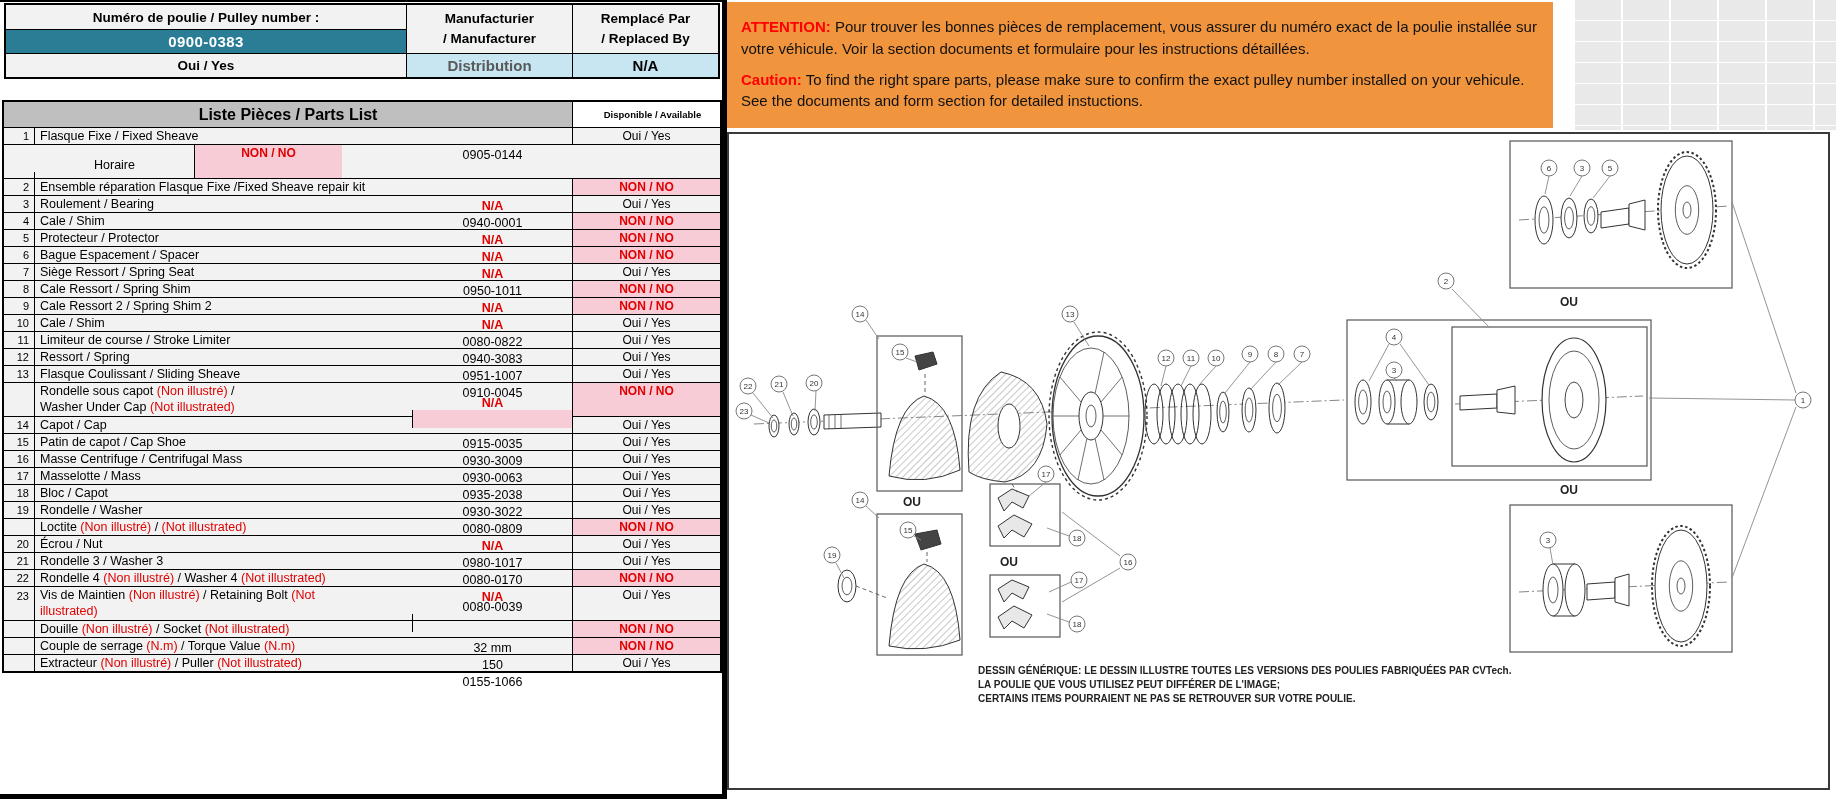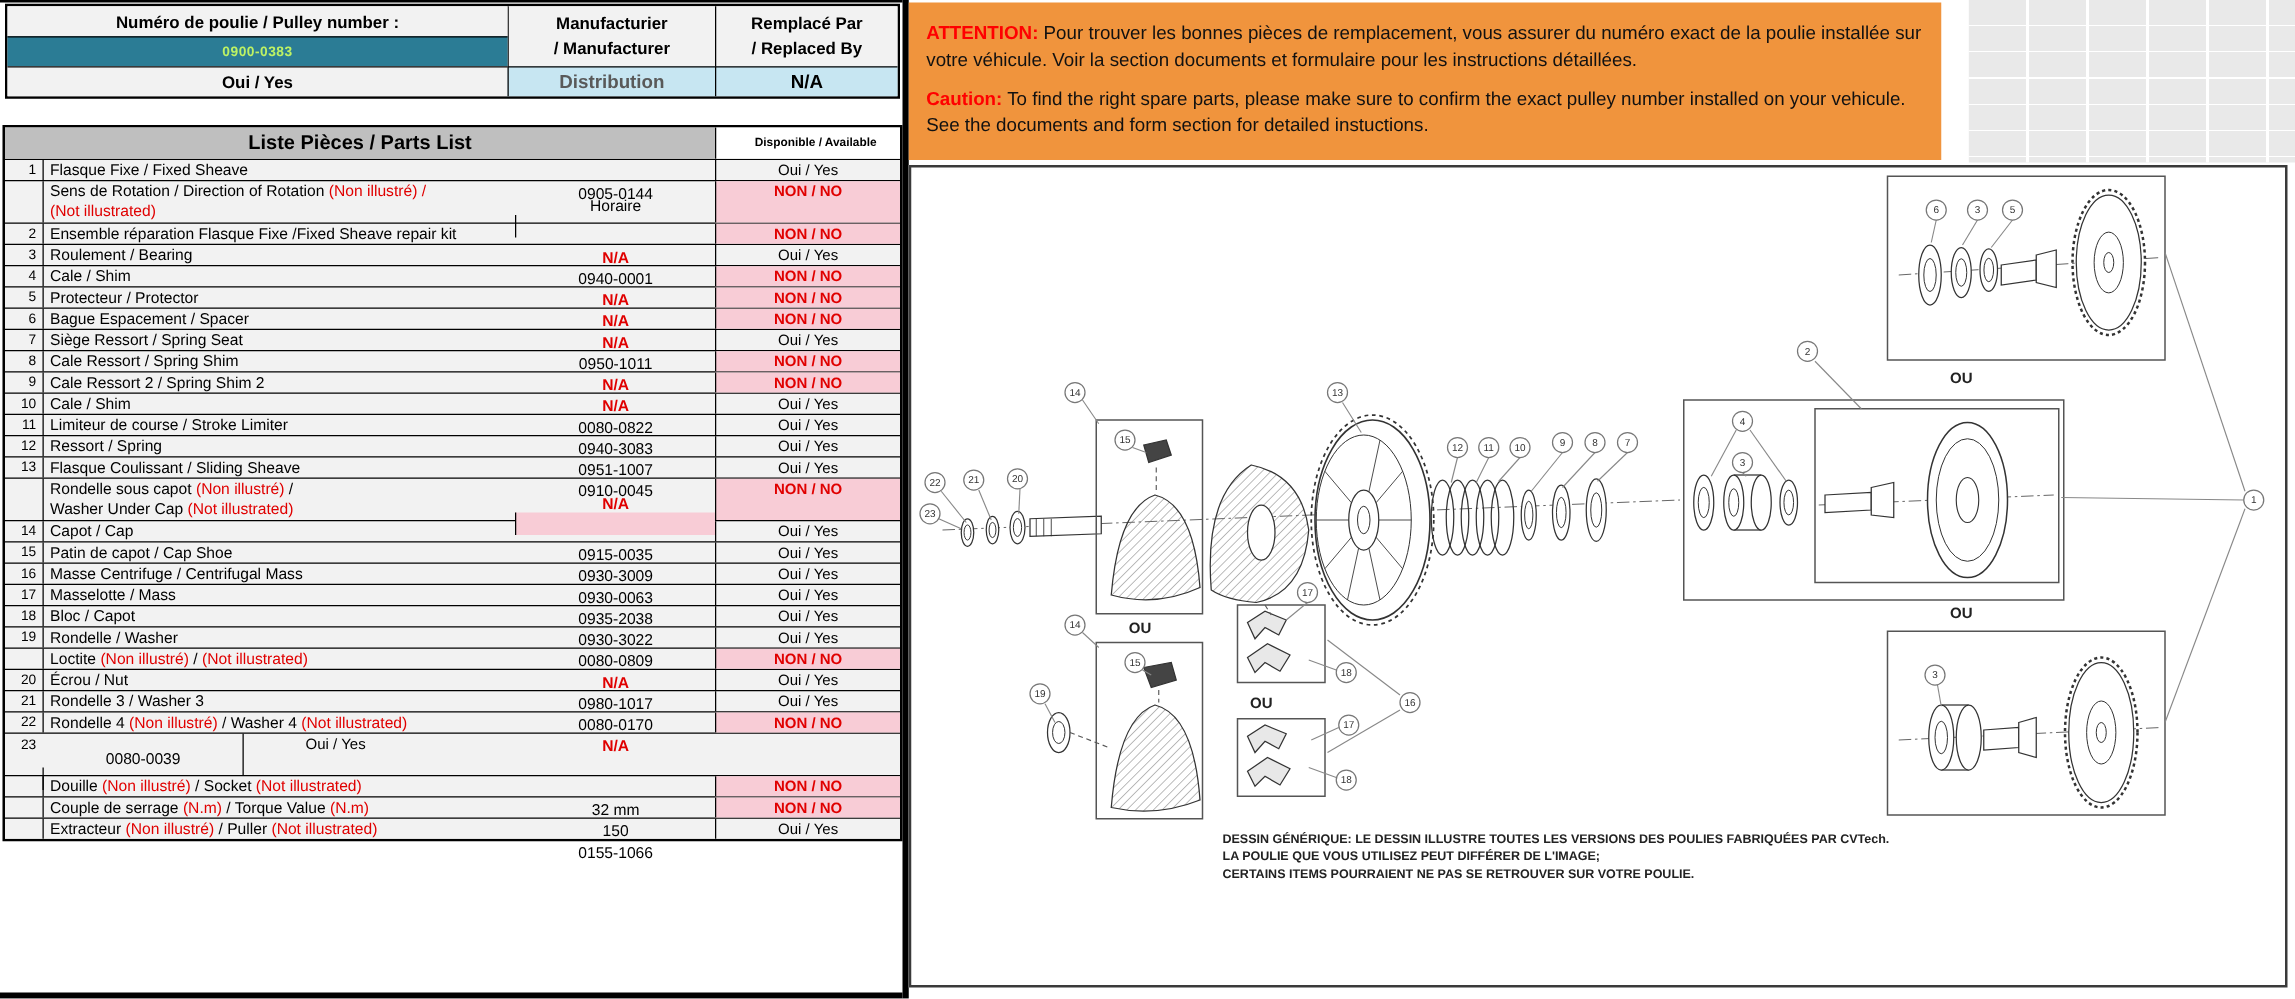--- a/index.html
+++ b/index.html
@@ -6,21 +6,21 @@
   .sheet{position:relative;width:1836px;height:799px;background:#ffffff;
          font-family:"Liberation Sans",sans-serif;overflow:hidden;color:#000;}
   *{box-sizing:border-box;}
 
   
   .tstrip{position:absolute;left:0;top:0;width:722px;height:2px;background:#000;}
   .htab{position:absolute;left:4px;top:3px;width:716px;height:76px;border:2px solid #000;
         display:grid;grid-template-columns:400px 166px 146px;grid-template-rows:24px 24px 24px;background:#F2F2F2;}
   .hcell{display:flex;align-items:center;justify-content:center;font-weight:bold;font-size:13.5px;background:#F2F2F2;}
   .bL{border-left:1px solid #000;} .bT{border-top:1px solid #000;}
-  .h-num{background:#2B7C95;color:#bef264;font-size:11px;letter-spacing:.4px;}
+  .h-num{background:#2B7C95;color:#ffffff;font-size:15px;letter-spacing:.4px;}
   .h-2row{grid-row:span 2;flex-direction:column;line-height:1.5;}
   .h-val{background:#C7E6F2;font-size:15px;}
   .h-manv{color:#595959;}
 
   
   .ptab{position:absolute;left:2px;top:100px;width:720px;border:2px solid #000;background:#F2F2F2;}
   .ptitle{display:flex;height:25px;}
   .ptitle .t1{width:568px;background:#BFBFBF;font-weight:bold;font-size:16px;
               display:flex;align-items:center;justify-content:center;}
   .ptitle .t2{flex:1;background:#fff;border-left:1px solid #000;font-weight:bold;font-size:9.5px;
@@ -86,21 +86,20 @@
           <div class="c-desc"><span>Flasque Fixe / Fixed Sheave</span></div>
           <div class="c-part">
             <span>0905-0144</span>
           </div>
           <div class="c-avail">
             <span>Oui / Yes</span>
           </div>
         </div>
         <div class="prow tall">
           <div class="c-num"></div>
-          <div class="c-desc"><span>Sens de Rotation / Direction of Rotation </span><span class="redtx">(Non illustré) /</span><br><span class="redtx">(Not illustrated)</span></div>
           <div class="c-part">
             <span>Horaire</span>
           </div>
           <div class="c-avail pink">
             <span class="redbold">NON / NO</span>
           </div>
         </div>
         <div class="prow">
           <div class="c-num">2</div>
           <div class="c-desc"><span>Ensemble réparation Flasque Fixe /Fixed Sheave repair kit</span></div>
@@ -326,20 +325,21 @@
           <div class="c-desc"><span>Rondelle 4 </span><span class="redtx">(Non illustré)</span><span> / Washer 4 </span><span class="redtx">(Not illustrated)</span></div>
           <div class="c-part pink">
             <span class="redbold">N/A</span>
           </div>
           <div class="c-avail pink">
             <span class="redbold">NON / NO</span>
           </div>
         </div>
         <div class="prow tall">
           <div class="c-num">23</div>
+          <div class="c-desc"><span>Vis de Maintien </span><span class="redtx">(Non illustré)</span><span> / Retaining Bolt </span><span class="redtx">(Not</span><br><span class="redtx">illustrated)</span></div>
           <div class="c-part">
             <span>0080-0039</span>
           </div>
           <div class="c-avail">
             <span>Oui / Yes</span>
           </div>
         </div>
         <div class="prow">
           <div class="c-num"></div>
           <div class="c-desc"><span>Douille </span><span class="redtx">(Non illustré)</span><span> / Socket </span><span class="redtx">(Not illustrated)</span></div>

